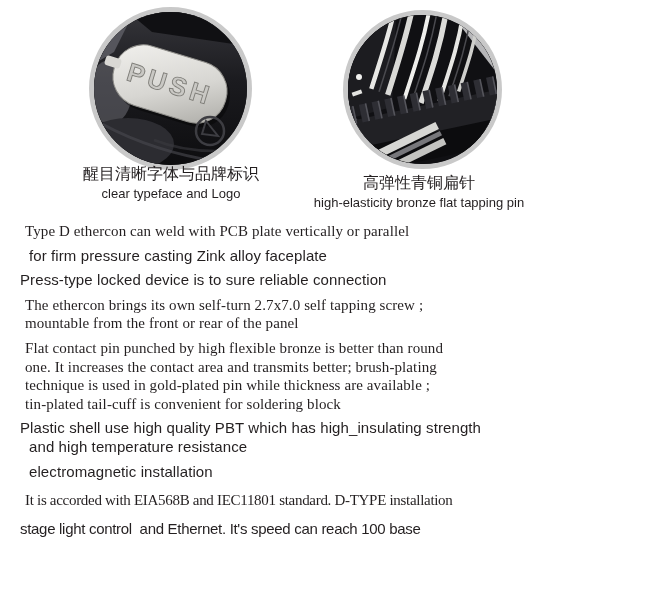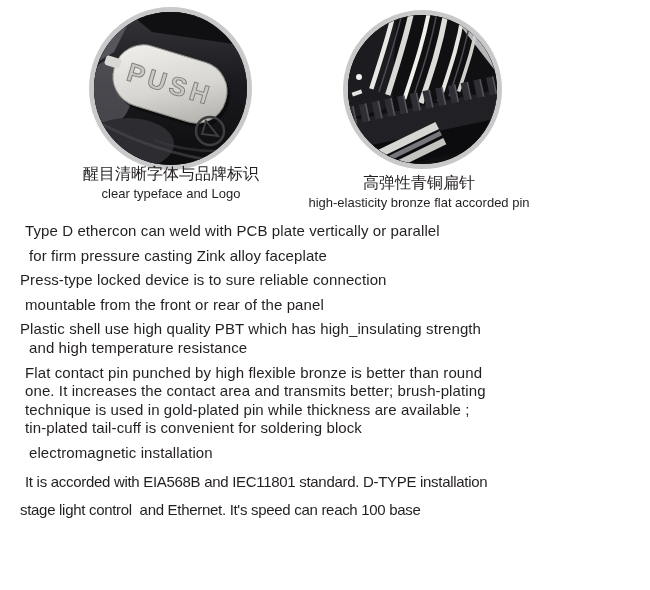--- a/index.html
+++ b/index.html
@@ -21,21 +21,21 @@
   #fig2-caption{left:269px;top:165px;width:300px;margin-top:8px;}
   .caption .zh{font-size:16px;line-height:20px;white-space:pre;}
   .caption .en{font-size:13px;line-height:19px;white-space:pre;}
   .features{position:absolute;left:0;top:222px;width:650px;}
   .feature{margin:0 0 6px 0;padding-left:20px;}
   .line{
     font-size:15px;line-height:18.6px;white-space:pre;
     letter-spacing:0.1px;
   }
   .ind{padding-left:9px;}      
-  .ind-sm{padding-left:5px;}   
+  .ind-sm{padding-left:5px;font-family:Liberation Serif, serif;}   
   .feature.condensed .line{letter-spacing:-0.3px;margin-top:10px;}
 </style>
 </head>
 <body>
 
 <div class="circle-photo" id="fig1-circle">
   <svg viewBox="0 0 153 153" aria-hidden="true">
     <defs>
       <linearGradient id="bg1" x1="0" y1="0" x2="0" y2="1">
         <stop offset="0" stop-color="#35353a"></stop>
@@ -140,45 +140,46 @@
     </g>
   </svg>
 </div>
 
 <div class="caption" id="fig1-caption">
   <div class="zh">醒目清晰字体与品牌标识</div>
   <div class="en">clear typeface and Logo</div>
 </div>
 <div class="caption" id="fig2-caption">
   <div class="zh">高弹性青铜扁针</div>
-  <div class="en">high-elasticity bronze flat accorded pin</div>
+  <div class="en">high-elasticity bronze flat tapping pin</div>
 </div>
 
 <div class="features">
   <div class="feature">
     <div class="line ind-sm">Type D ethercon can weld with PCB plate vertically or parallel</div>
   </div>
   <div class="feature">
     <div class="line ind">for firm pressure casting Zink alloy faceplate</div>
   </div>
   <div class="feature">
     <div class="line">Press-type locked device is to sure reliable connection</div>
   </div>
   <div class="feature">
+    <div class="line ind-sm">The ethercon brings its own self-turn 2.7x7.0 self tapping screw ;</div>
     <div class="line ind-sm">mountable from the front or rear of the panel</div>
-  </div>
-  <div class="feature">
-    <div class="line">Plastic shell use high quality PBT which has high_insulating strength</div>
-    <div class="line ind">and high temperature resistance</div>
   </div>
   <div class="feature">
     <div class="line ind-sm">Flat contact pin punched by high flexible bronze is better than round</div>
     <div class="line ind-sm">one. It increases the contact area and transmits better; brush-plating</div>
     <div class="line ind-sm">technique is used in gold-plated pin while thickness are available ;</div>
     <div class="line ind-sm">tin-plated tail-cuff is convenient for soldering block</div>
+  </div>
+  <div class="feature">
+    <div class="line">Plastic shell use high quality PBT which has high_insulating strength</div>
+    <div class="line ind">and high temperature resistance</div>
   </div>
   <div class="feature">
     <div class="line ind">electromagnetic installation</div>
   </div>
   <div class="feature condensed">
     <div class="line ind-sm">It is accorded with EIA568B and IEC11801 standard. D-TYPE installation</div>
     <div class="line">stage light control  and Ethernet. It's speed can reach 100 base</div>
   </div>
 </div>
 

